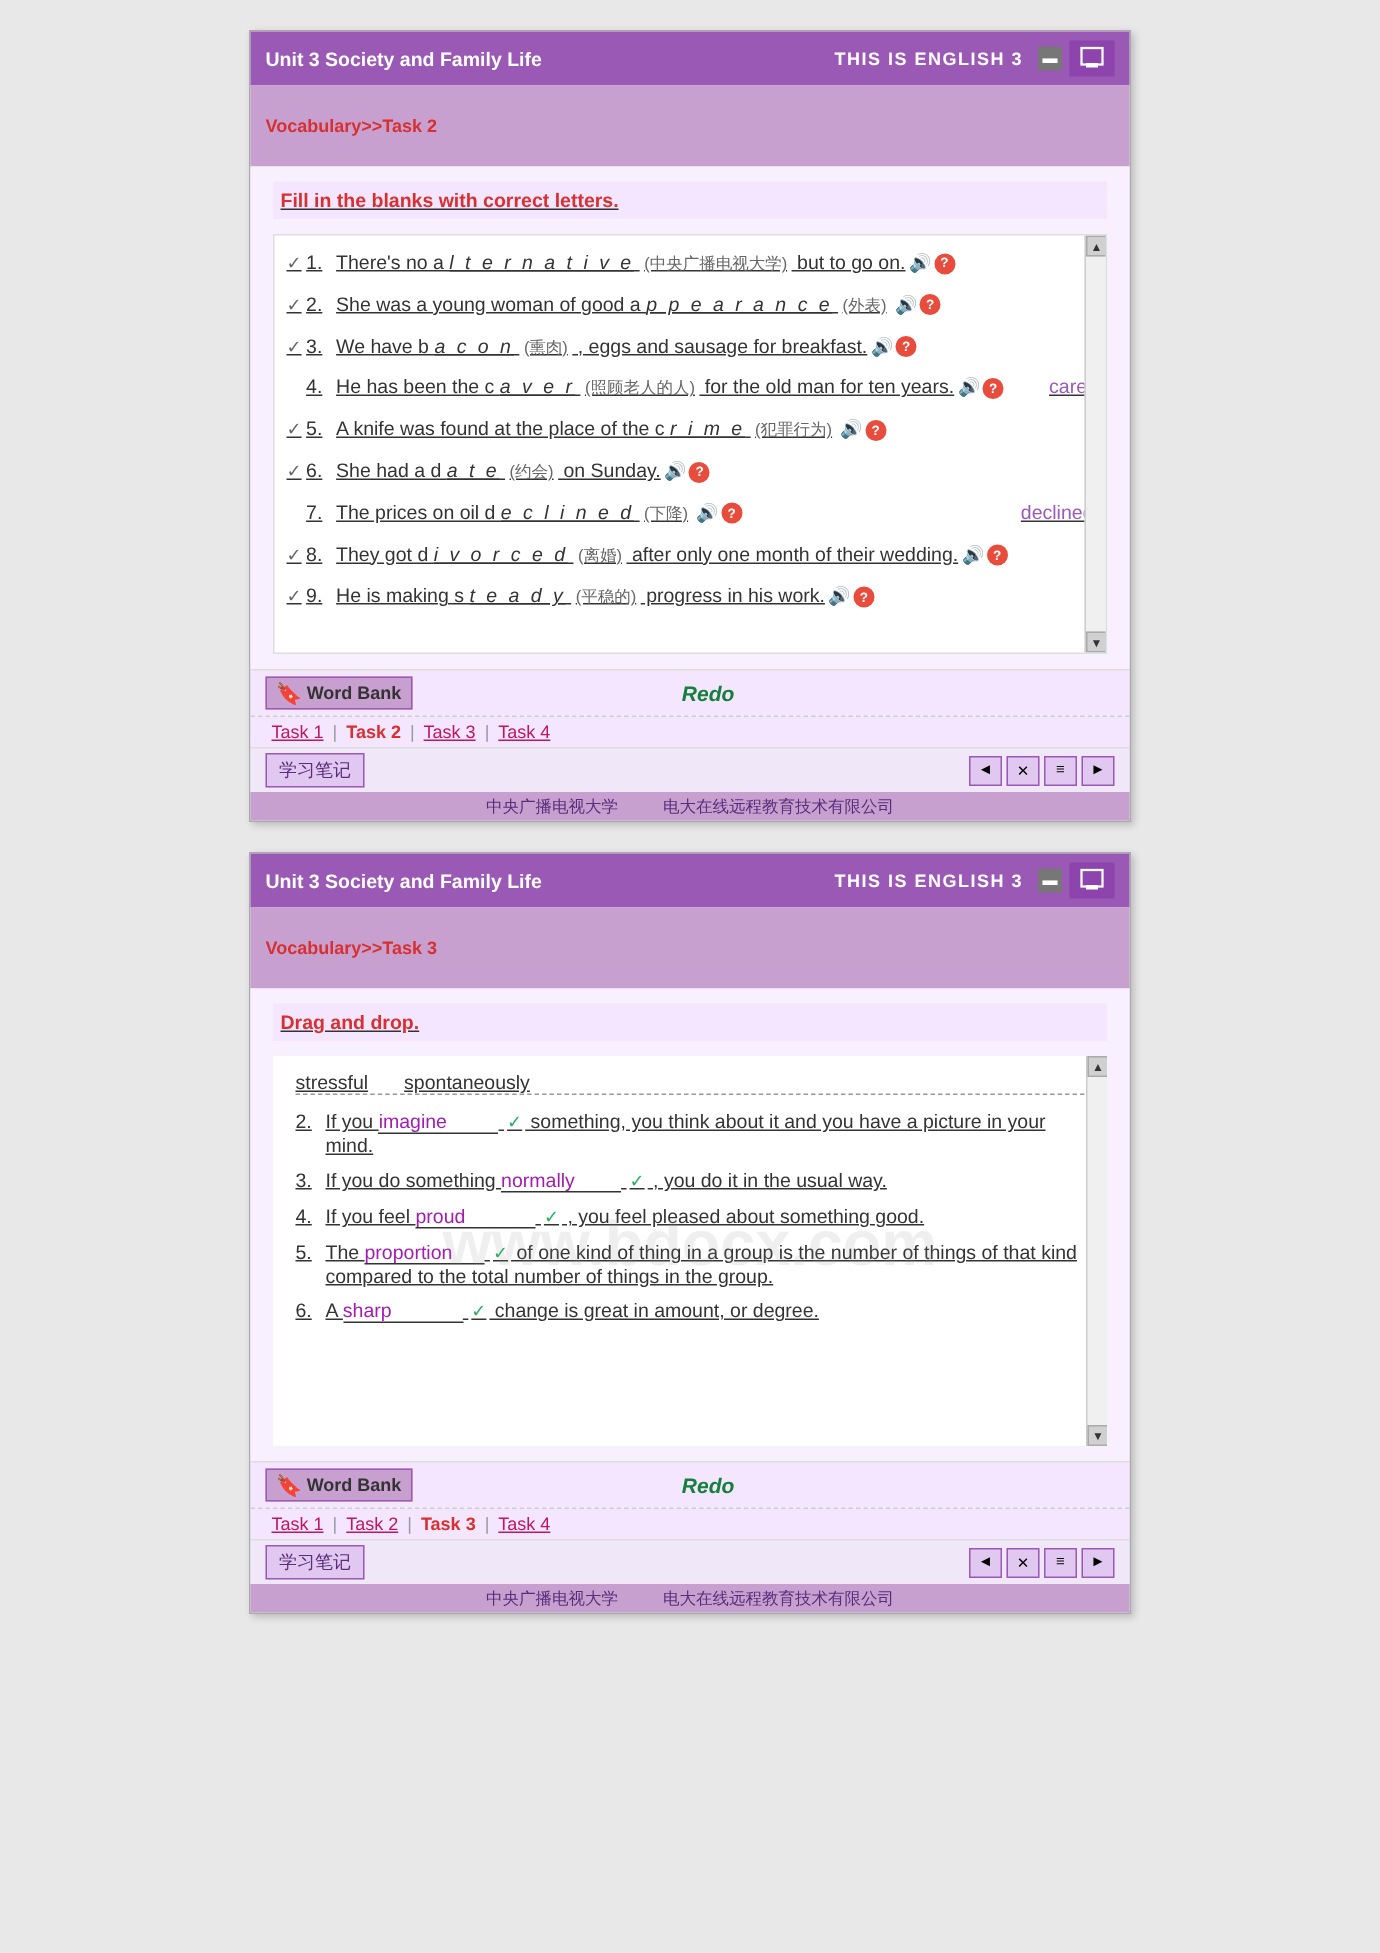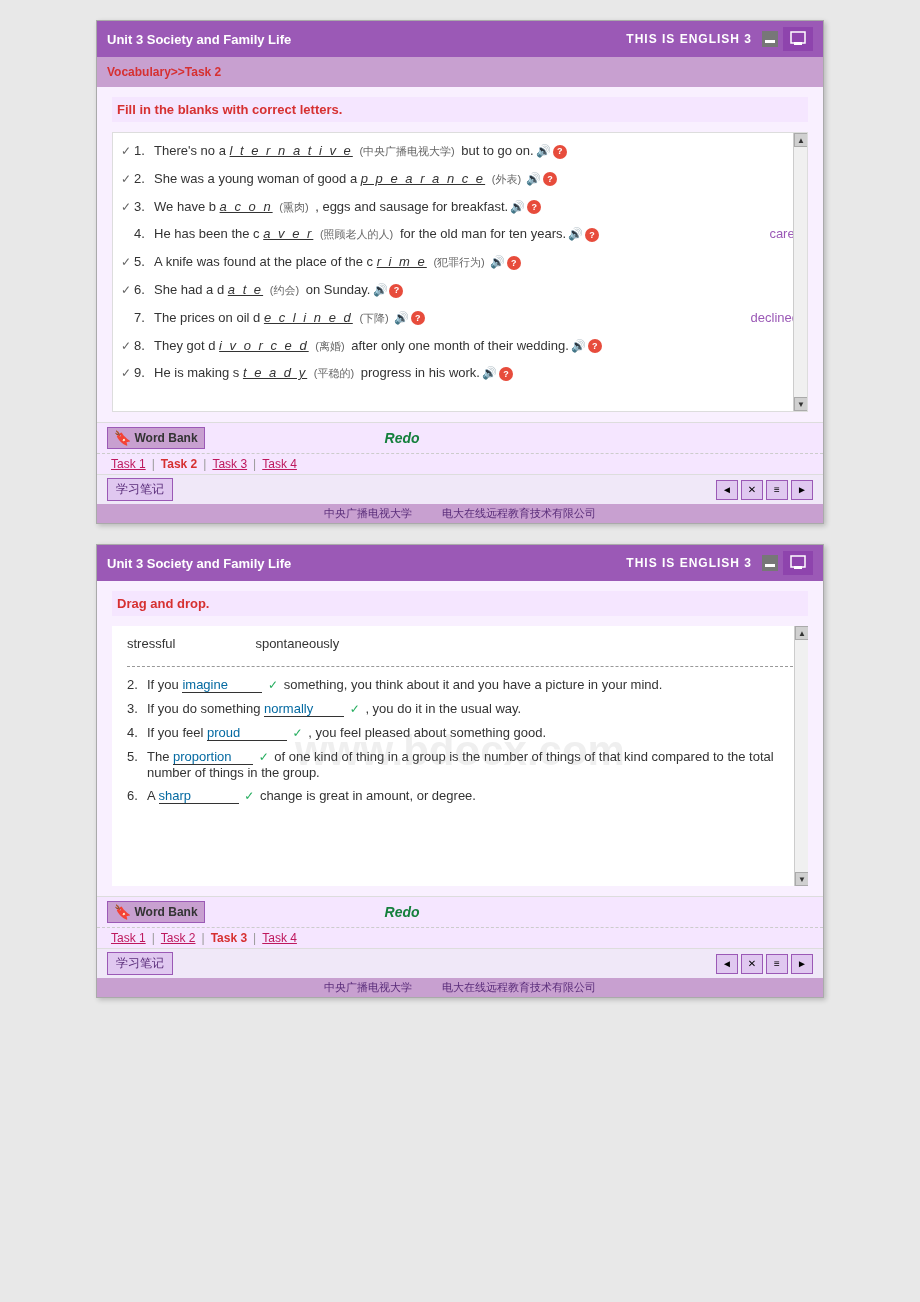--- a/index.html
+++ b/index.html
@@ -4,21 +4,21 @@
   <style>
     * { box-sizing: border-box; margin: 0; padding: 0; }
     body {
       background: #e8e8e8;
       font-family: Arial, sans-serif;
       font-size: 13px;
       color: #333;
       padding: 20px;
     }
     .panel {
-      width: 728px;
+      width: 588px;
       margin: 0 auto 20px auto;
       border: 1px solid #aaa;
       background: #fff;
       box-shadow: 2px 2px 5px rgba(0,0,0,0.2);
     }
     .panel-header {
       background: #9b59b6;
       color: white;
       padding: 6px 10px;
       display: flex;
@@ -35,31 +35,32 @@
       height: 16px;
       font-size: 10px;
       cursor: pointer;
       display: flex;
       align-items: center;
       justify-content: center;
       margin-left: 5px;
     }
     .panel-subheader {
       background: #c8a0d0;
-      padding: 8px 10px;
+      padding: 20px 10px;
       font-size: 12px;
       color: #5a2d7a;
       font-weight: bold;
     }
     .panel-subheader span {
       color: #d63031;
     }
     .panel-content {
       padding: 10px 15px;
       background: #f9f0ff;
+      text-decoration: underline;
     }
     .instruction {
       color: #d63031;
       font-weight: bold;
       font-size: 13px;
       margin-bottom: 10px;
       padding: 5px;
       background: #f5e6ff;
     }
     .exercise-area {
@@ -254,22 +255,21 @@
     }
     .drag-drop-area {
       background: white;
       padding: 10px 15px;
       min-height: 260px;
       position: relative;
       overflow: hidden;
     }
     .drag-items-row {
       display: flex;
-      gap: 80px;
-      margin-bottom: 15px;
+      gap: 24px;
       font-size: 13px;
     }
     .drag-item {
       cursor: pointer;
       color: #333;
     }
     .watermark {
       position: absolute;
       top: 50%;
       left: 50%;
@@ -283,21 +283,21 @@
     .drag-sentence {
       display: flex;
       align-items: baseline;
       margin-bottom: 8px;
       font-size: 13px;
     }
     .drag-blank {
       border-bottom: 1px solid #333;
       min-width: 80px;
       display: inline-block;
-      color: #0369a1;
+      color: #a21caf;
     }
     .check-icon {
       color: #27ae60;
       font-size: 12px;
       margin: 0 2px;
     }
     .drag-num {
       min-width: 20px;
     }
   </style>
@@ -472,20 +472,23 @@
       <button class="minimize-btn">▬</button>
       <div style="width:30px;height:24px;background:#8e44ad;display:flex;align-items:center;justify-content:center;">
         <svg width="18" height="18" viewBox="0 0 18 18">
             <rect x="2" y="2" width="14" height="11" fill="none" stroke="white" stroke-width="1.5"></rect>
             <rect x="5" y="12" width="8" height="3" fill="white"></rect>
           </svg>
       </div>
     </div>
   </div>
 
+  <div class="panel-subheader">
+    <span>Vocabulary&gt;&gt;</span><span style="color:#d63031;">Task 3</span>
+  </div>
 
   <div class="panel-content">
     <div class="instruction">Drag and drop.</div>
 
     <div class="drag-drop-area scrollbar-area">
 
       <div class="watermark">www.bdocx.com</div>
 
       <div class="drag-items-row">
         <span class="drag-item">stressful</span>

